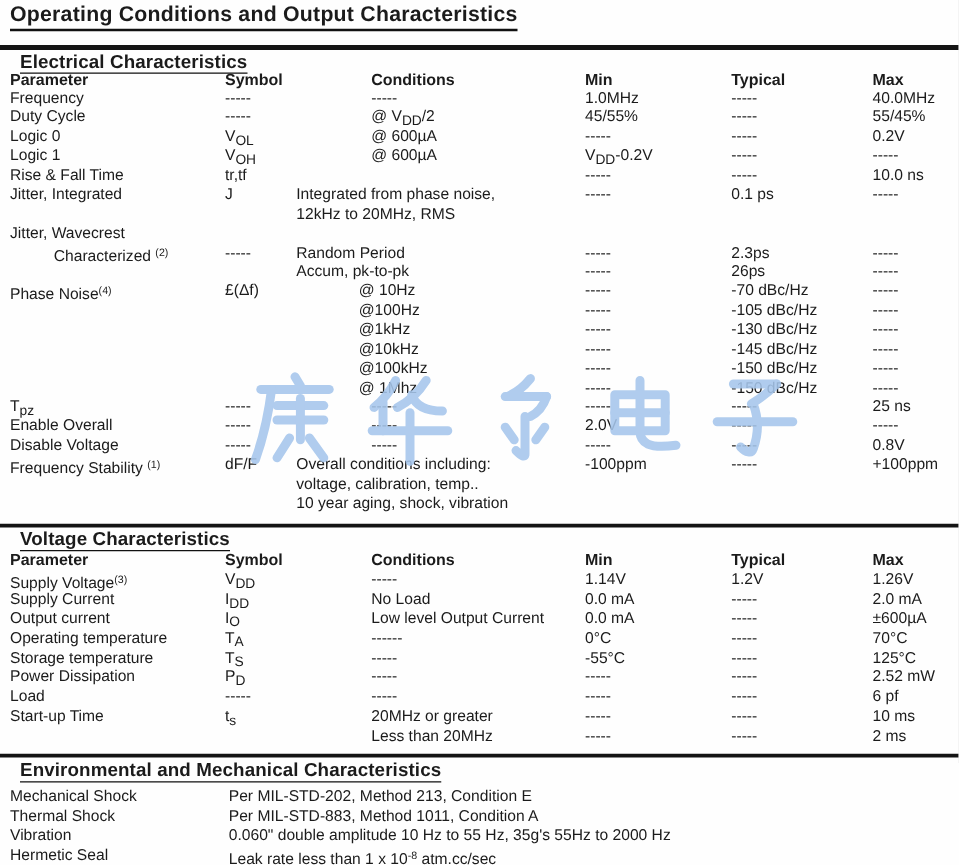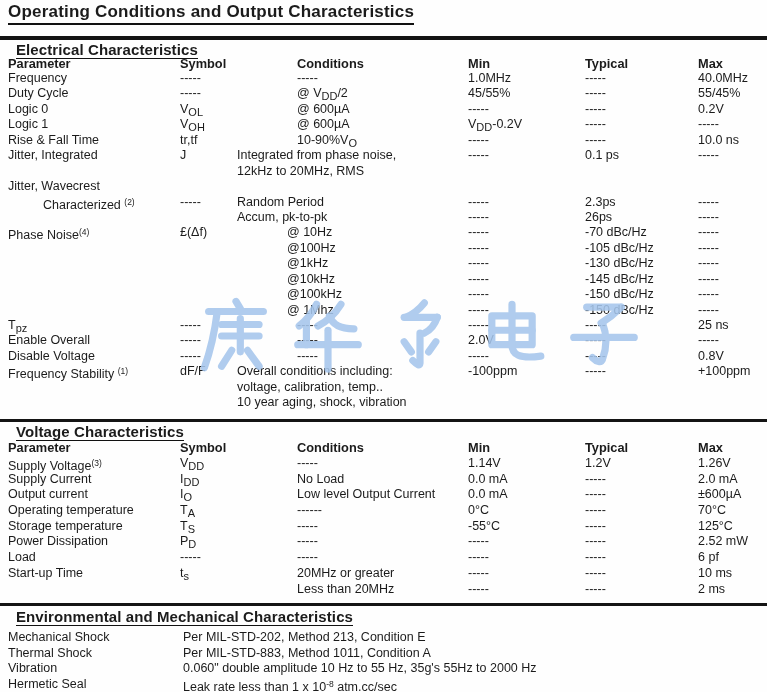--- a/index.html
+++ b/index.html
@@ -98,21 +98,20 @@
         <span class="cell c0">Logic 1</span>
         <span class="cell c1">V<sub>OH</sub></span>
         <span class="cell c2 ci60">@ 600µA</span>
         <span class="cell c3">V<sub>DD</sub>-0.2V</span>
         <span class="cell c4">-----</span>
         <span class="cell c5">-----</span>
       </div>
       <div class="trow">
         <span class="cell c0">Rise &amp; Fall Time</span>
         <span class="cell c1">tr,tf</span>
-        <span class="cell c2 ci60">10-90%V<sub>O</sub></span>
         <span class="cell c3">-----</span>
         <span class="cell c4">-----</span>
         <span class="cell c5">10.0 ns</span>
       </div>
       <div class="trow">
         <span class="cell c0">Jitter, Integrated</span>
         <span class="cell c1">J</span>
         <span class="cell c2 ci0">Integrated from phase noise,</span>
         <span class="cell c3">-----</span>
         <span class="cell c4">0.1 ps</span>

